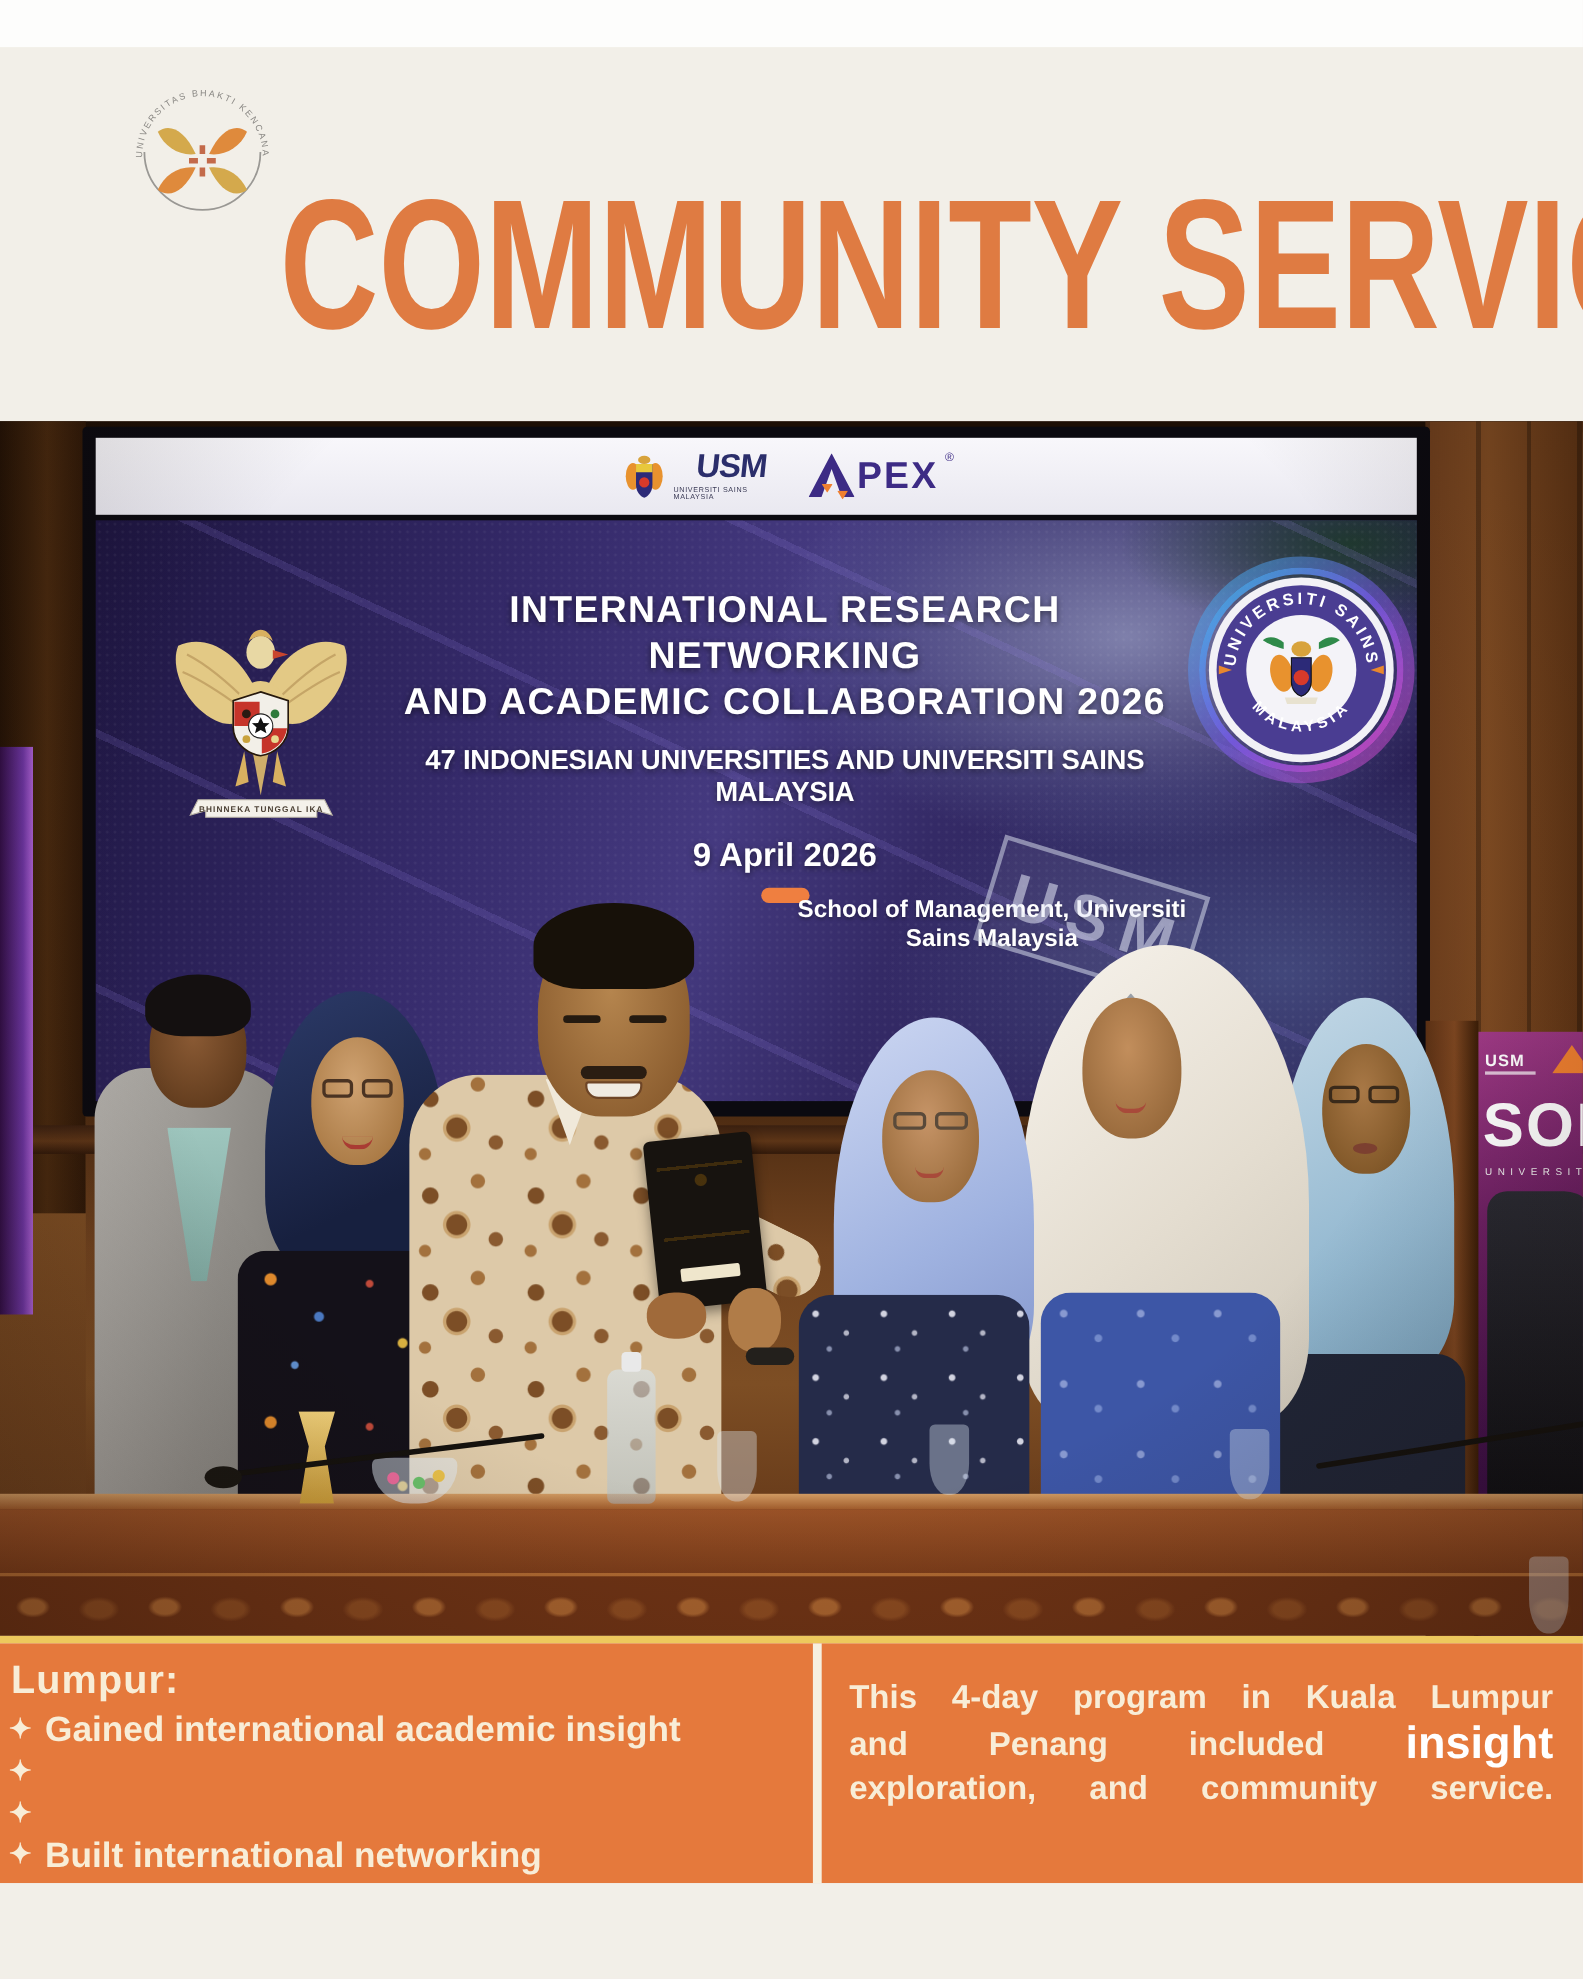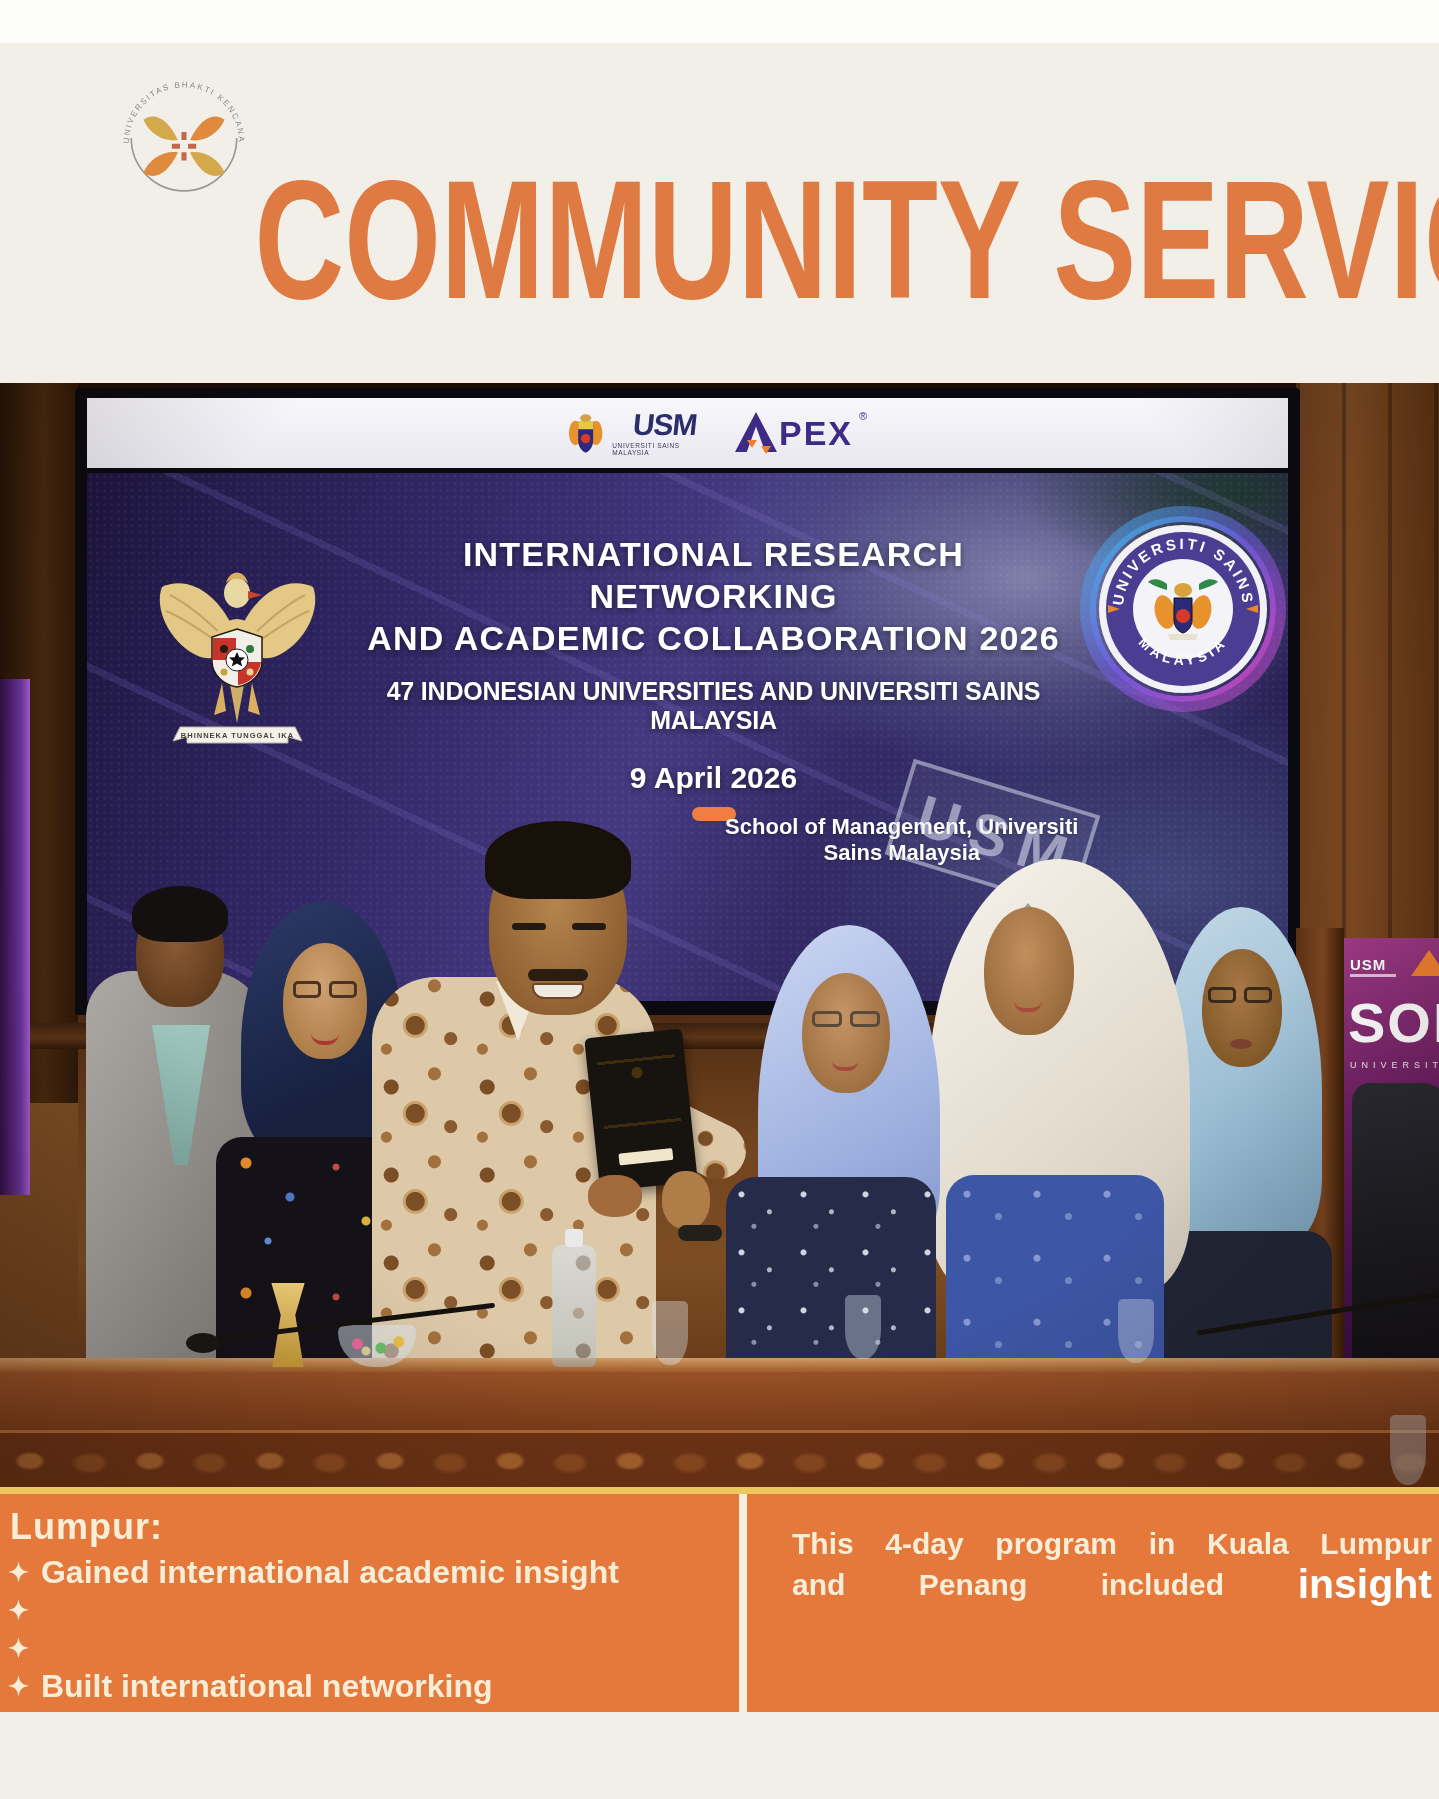--- a/index.html
+++ b/index.html
@@ -223,21 +223,21 @@
   
   .gold-divider{left:0;top:1487px;width:1439px;height:7px;background:#edc95d;}
   .footer{left:0;top:1494px;width:1439px;height:218px;background:#e5793c;}
   .impact{left:8px;top:12px;width:720px;}
   .imp-h{position:static;display:block;font-size:36px;font-weight:bold;color:#f8edd7;letter-spacing:1px;margin:0 0 5px 2px;}
   .imp-row{position:static;display:flex;align-items:center;gap:12px;height:38px;
       font-size:32px;font-weight:bold;color:#f8edd7;}
   .imp-row .bullet{position:static;font-size:25px;line-height:1;}
   .imp-row span{position:static;}
   .vdivider{left:739px;top:0;width:8px;height:218px;background:#f6efdf;}
-  .program{left:792px;top:30px;width:640px;}
+  .program{left:772px;top:30px;width:640px;}
   .p-line{position:static;display:block;text-align:justify;text-align-last:justify;
       font-size:30px;font-weight:bold;color:#f8edd7;line-height:40px;}
   .p-line span{position:static;}
   .em{font-size:41px;color:#ffffff;line-height:40px;vertical-align:-3px;}
   .bottomstrip{left:0;top:1712px;width:1439px;height:87px;background:#f2efe8;}
 </style>
 </head>
 <body>
 
 <div class="poster">
@@ -483,17 +483,18 @@
         <span class="bullet">✦</span>
         <span>Built international networking</span>
       </div>
     </div>
 
     <div class="vdivider"></div>
 
     <div class="program">
       <div class="p-line"><span>This 4-day program in Kuala Lumpur</span></div>
       <div class="p-line"><span>and Penang included </span><span class="em">insight</span></div>
+      <div class="p-line"><span>exploration, and community service.</span></div>
     </div>
   </footer>
 
   <div class="bottomstrip"></div>
 </div>
 
 </body></html>

